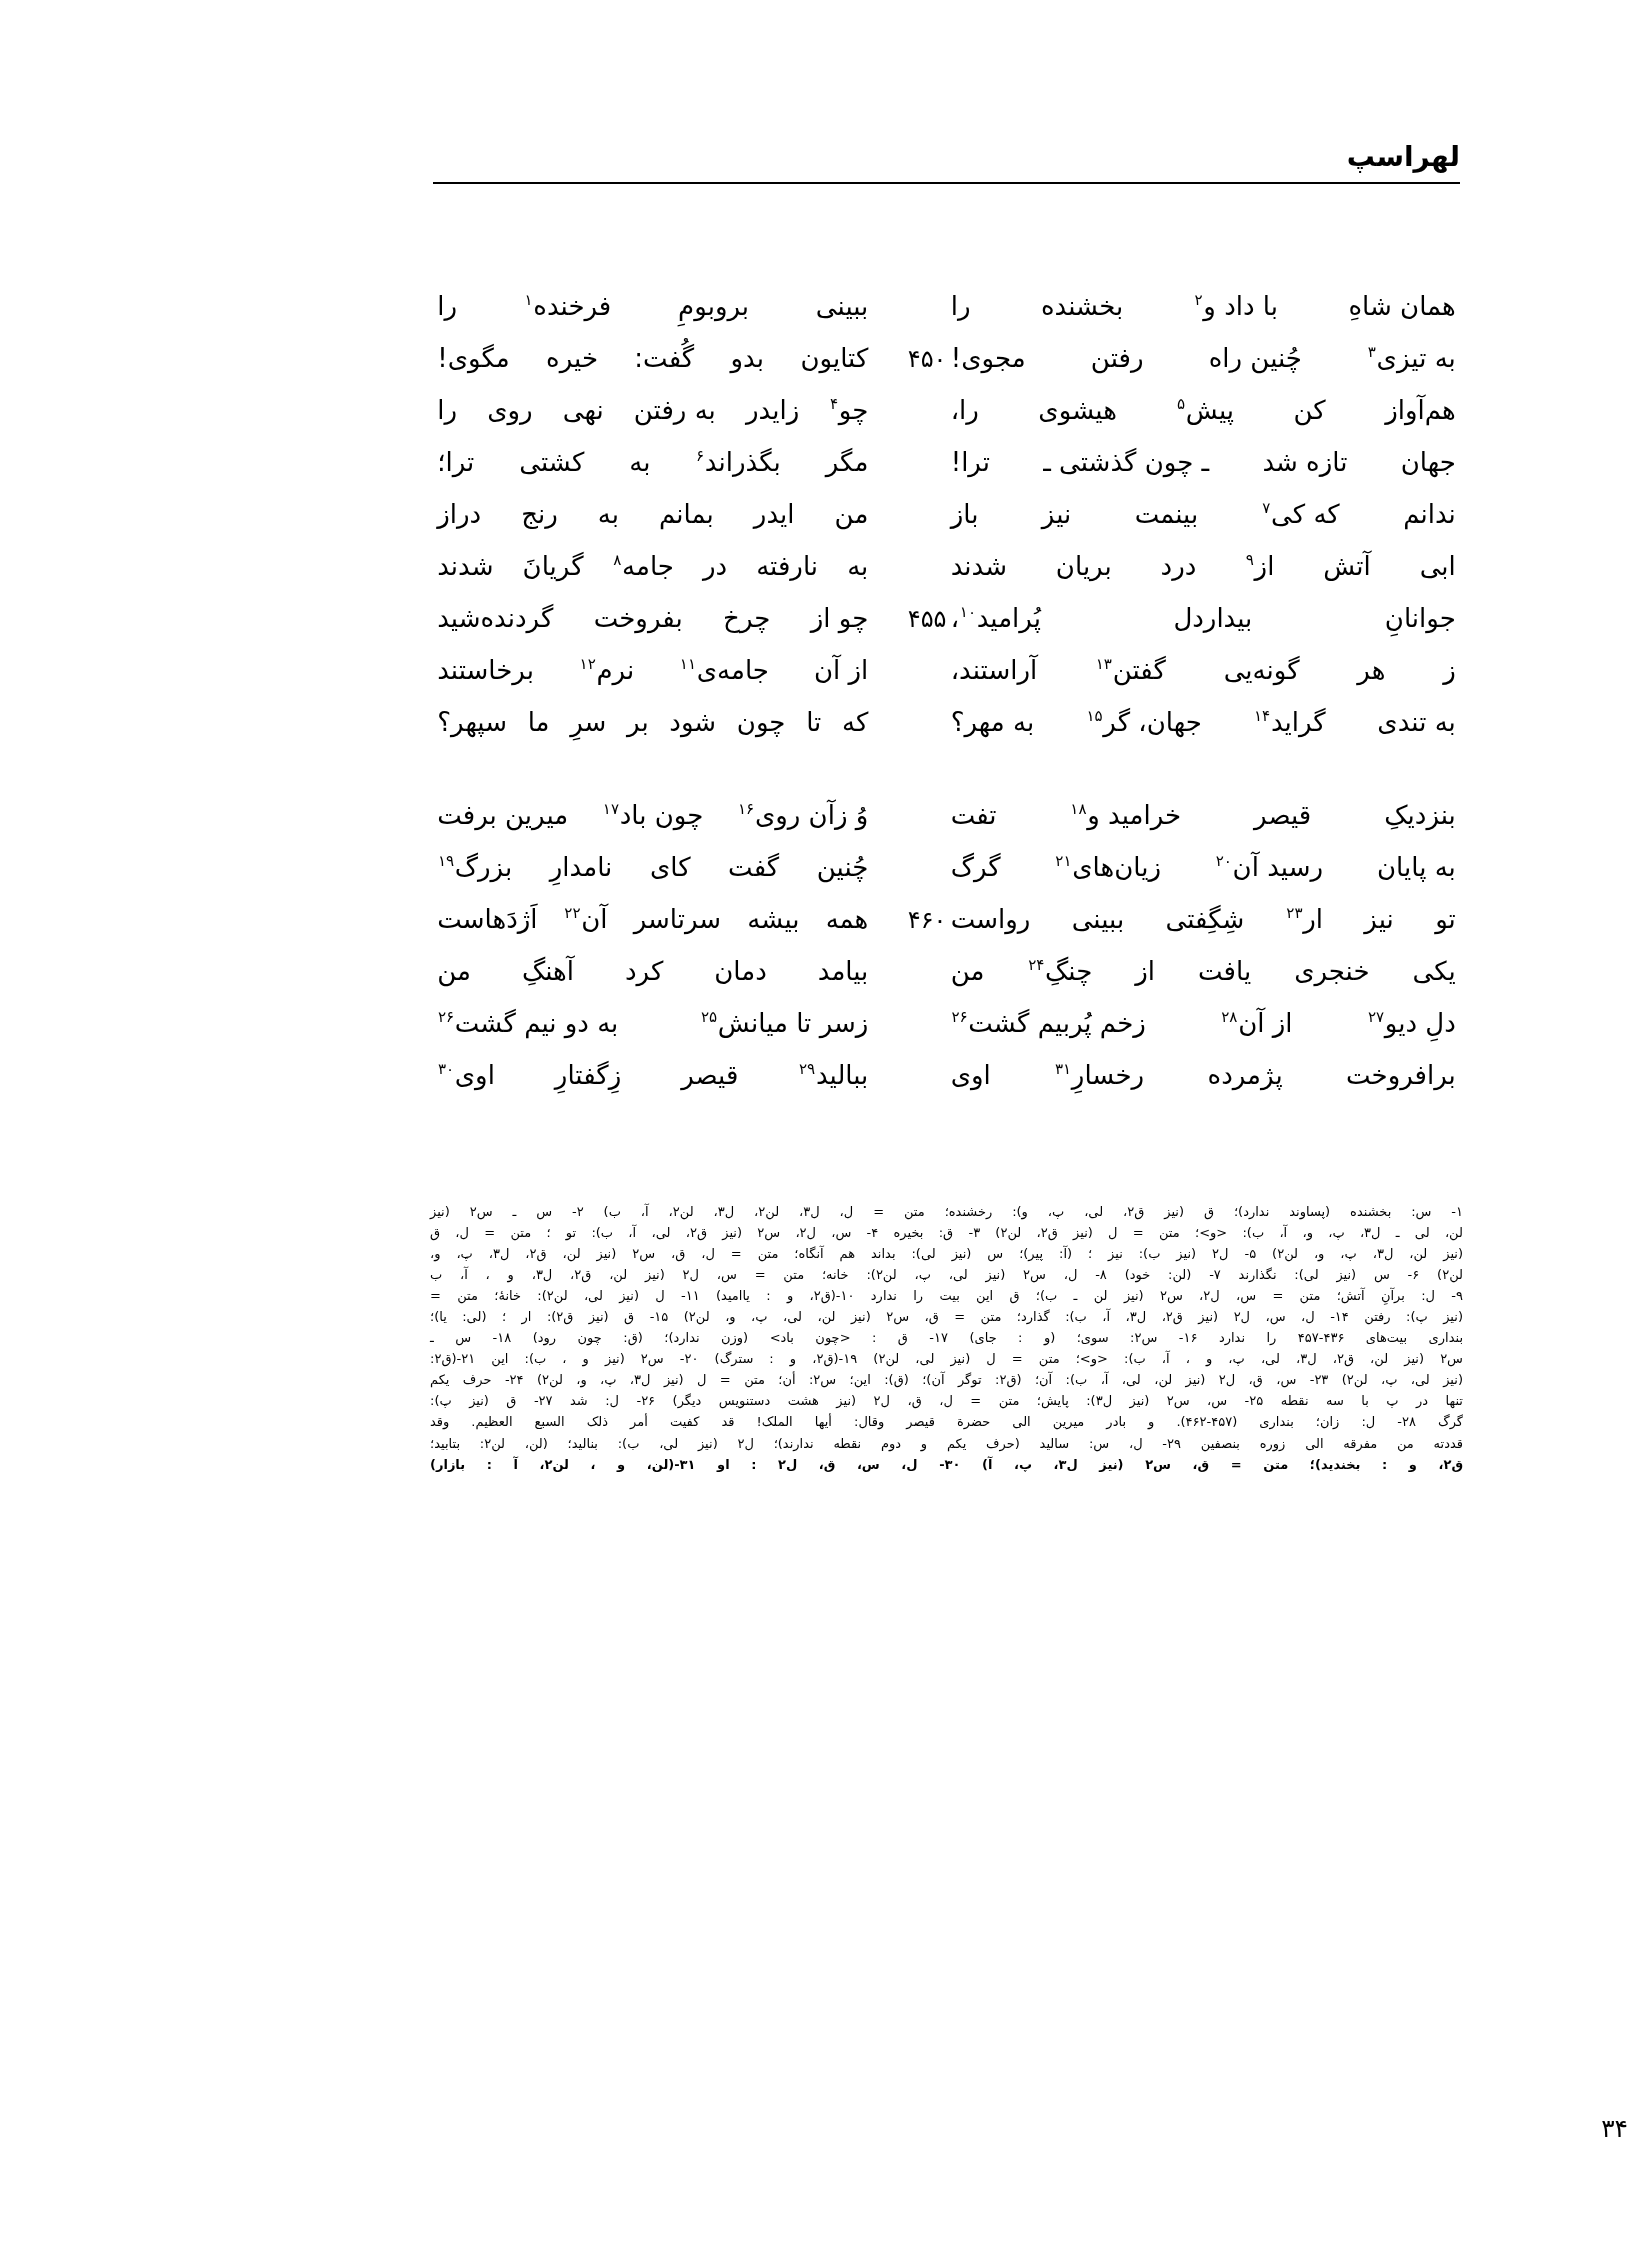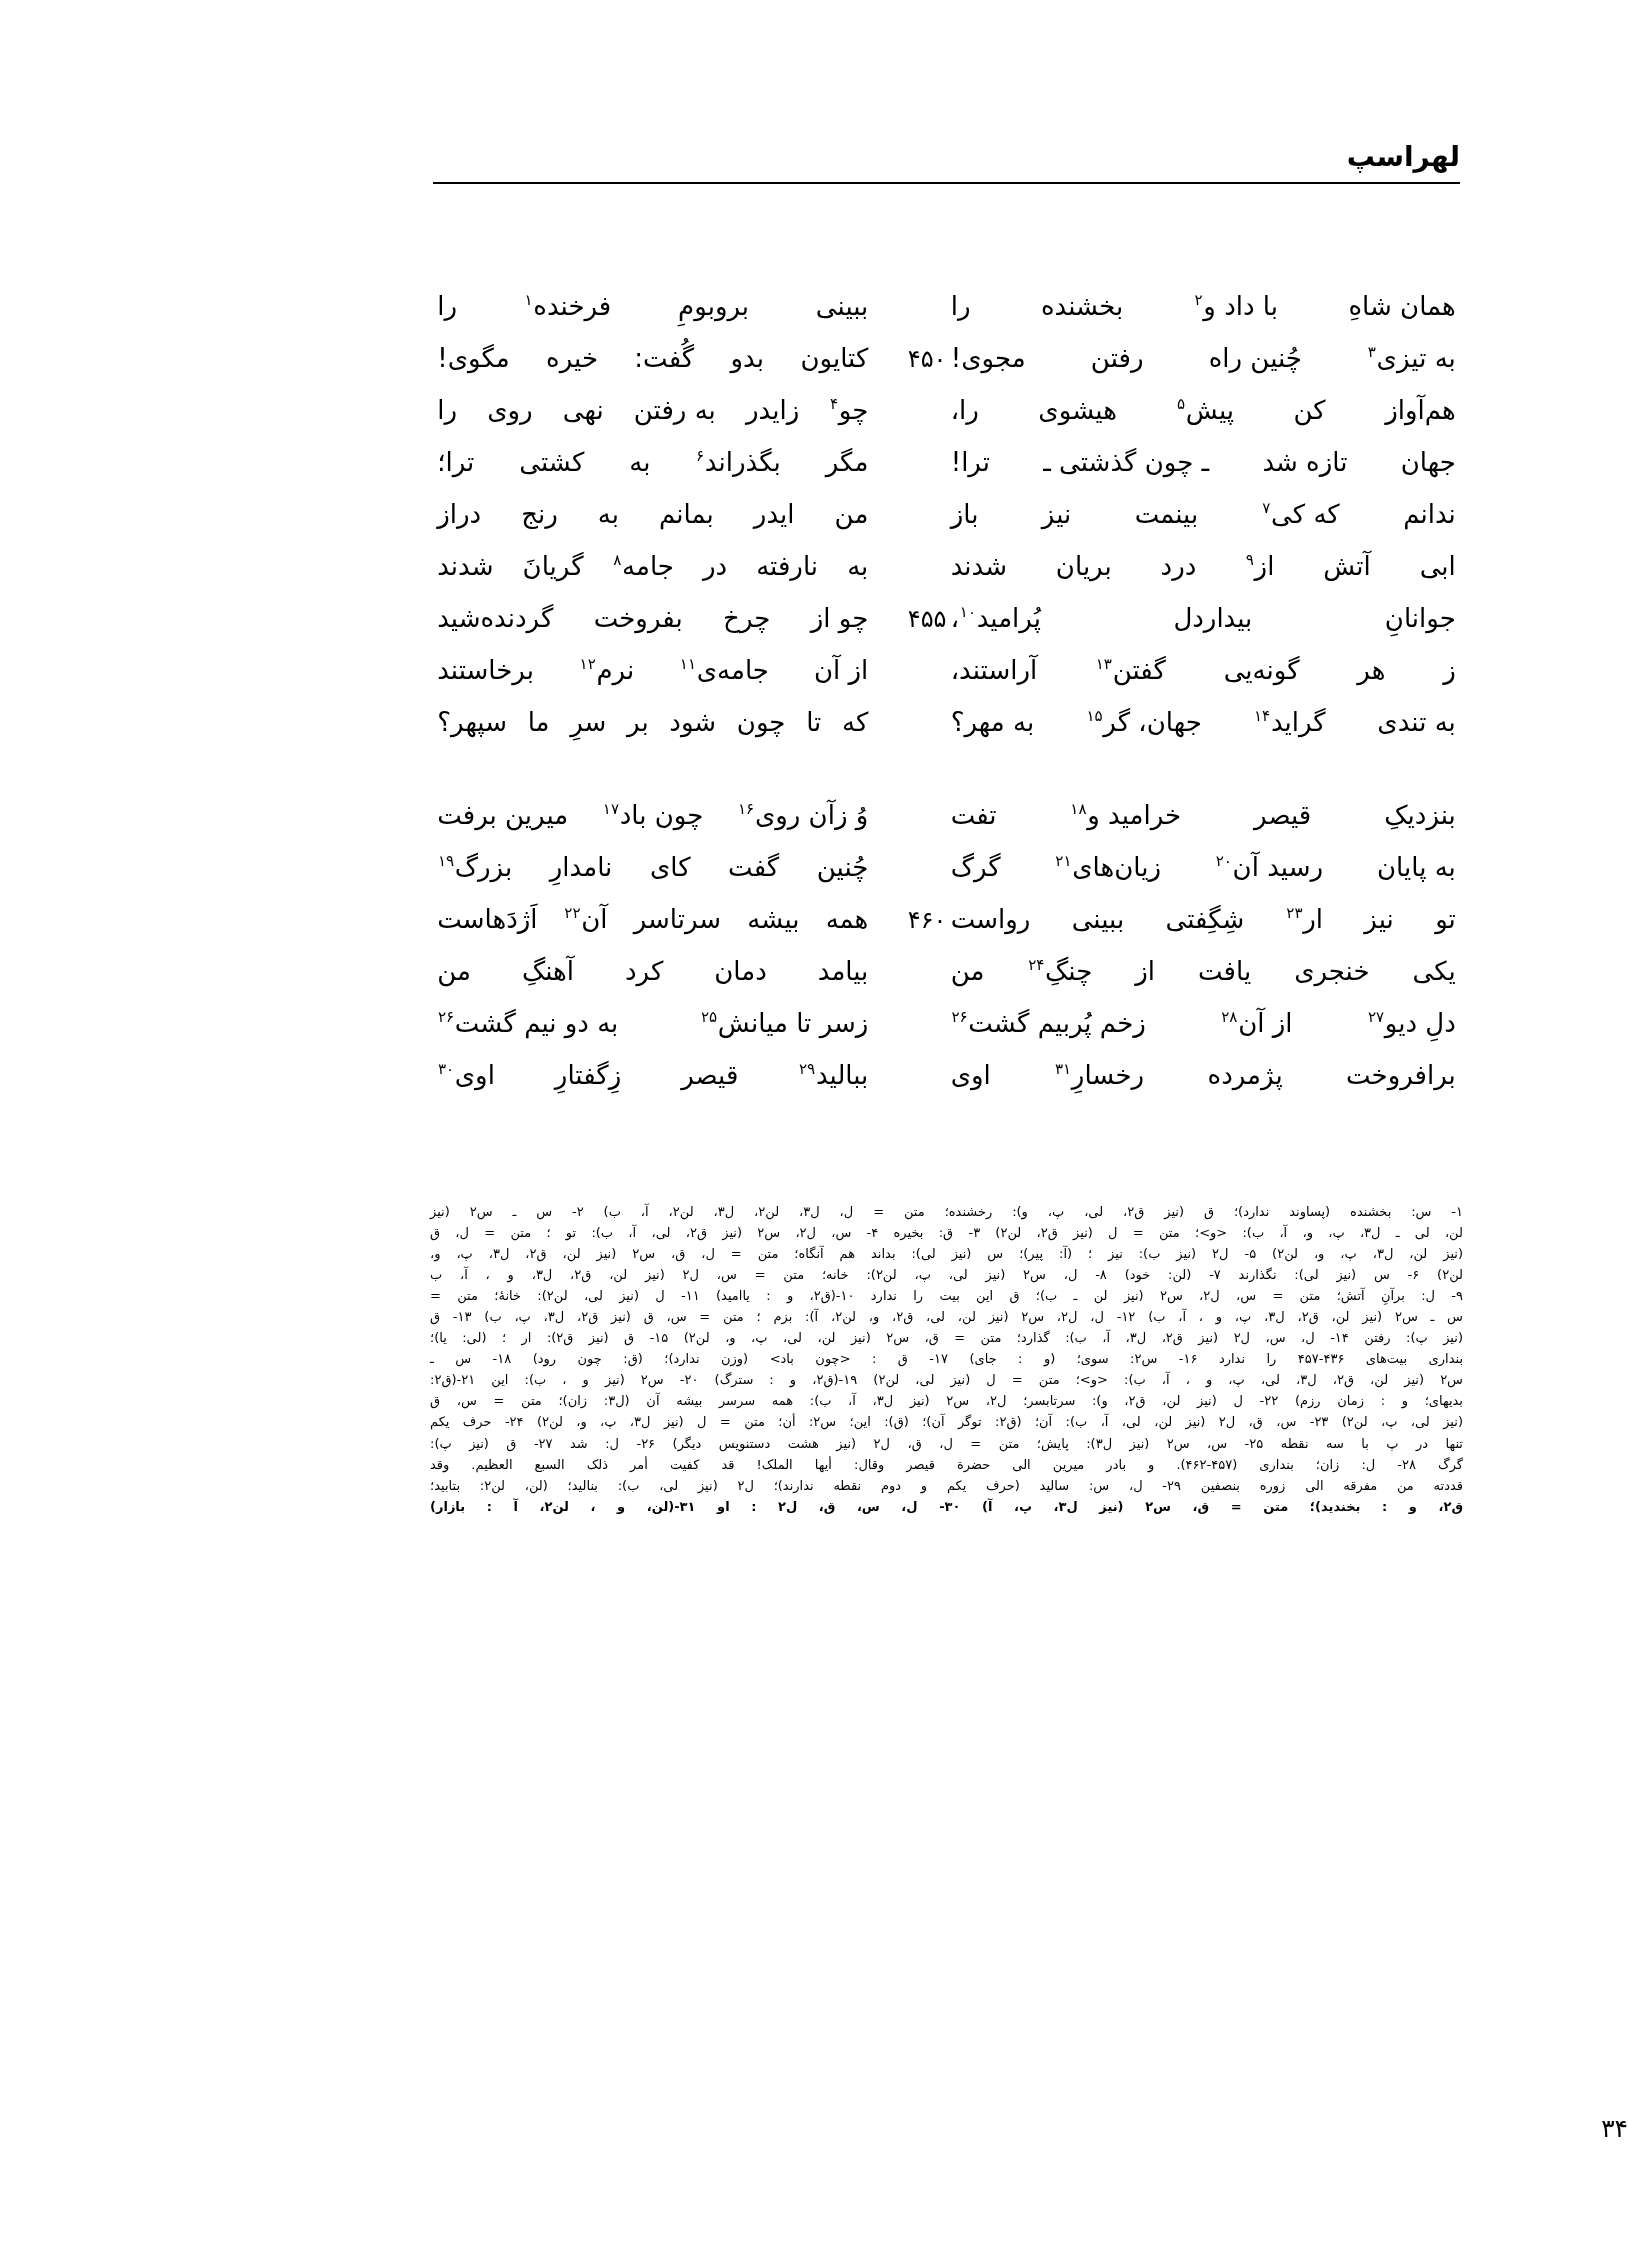--- a/index.html
+++ b/index.html
@@ -479,25 +479,23 @@
     </div>
 
   </div>
 
   <div class="apparatus">
     <p>۱- س: بخشنده (پساوند ندارد)؛ ق (نیز ق۲، لی، پ، و): رخشنده؛ متن = ل، ل۳، لن۲، ل۳، لن۲، آ، ب) ۲- س ـ س۲ (نیز</p>
     <p>لن، لی ـ ل۳، پ، و، آ، ب): &lt;و&gt;؛ متن = ل (نیز ق۲، لن۲)  ۳- ق: بخیره  ۴- س، ل۲، س۲ (نیز ق۲، لی، آ، ب): تو ؛ متن = ل، ق</p>
     <p>(نیز لن، ل۳، پ، و، لن۲)  ۵- ل۲ (نیز ب): نیز ؛ (آ: پیر)؛ س (نیز لی): بداند هم آنگاه؛ متن = ل، ق، س۲ (نیز لن، ق۲، ل۳، پ، و،</p>
     <p>لن۲)  ۶- س (نیز لی): نگذارند  ۷- (لن: خود)  ۸- ل، س۲ (نیز لی، پ، لن۲): خانه؛ متن = س، ل۲ (نیز لن، ق۲، ل۳، و ، آ، ب</p>
     <p>۹- ل: برآنِ آتش؛ متن = س، ل۲، س۲ (نیز لن ـ ب)؛ ق این بیت را ندارد  ۱۰-(ق۲، و : یاامید)  ۱۱- ل (نیز لی، لن۲): خانهٔ؛ متن =</p>
-    <p>س ـ س۲ (نیز لن، ق۲، ل۳، پ، و ، آ، ب)  ۱۲- ل، ل۲، س۲ (نیز لن، لی، ق۲، و، لن۲، آ): بزم ؛ متن = س، ق (نیز ق۲، ل۳، پ، ب)  ۱۳- ق</p>
     <p>(نیز پ): رفتن  ۱۴- ل، س، ل۲ (نیز ق۲، ل۳، آ، ب): گذارد؛ متن = ق، س۲ (نیز لن، لی، پ، و، لن۲)  ۱۵- ق (نیز ق۲): ار ؛ (لی: یا)؛</p>
     <p>بنداری بیت‌های ۴۳۶-۴۵۷ را ندارد  ۱۶- س۲: سوی؛ (و : جای)  ۱۷- ق : &lt;چون باد&gt; (وزن ندارد)؛ (ق: چون رود)  ۱۸- س ـ</p>
     <p>س۲ (نیز لن، ق۲، ل۳، لی، پ، و ، آ، ب): &lt;و&gt;؛ متن = ل (نیز لی، لن۲)  ۱۹-(ق۲، و : سترگ)  ۲۰- س۲ (نیز و ، ب): این  ۲۱-(ق۲:</p>
-    <p>بدیهای؛ و : زمان رزم)  ۲۲- ل (نیز لن، ق۲، و): سرتابسر؛ ل۲، س۲ (نیز ل۳، آ، ب): همه سرسر بیشه آن (ل۳: زان)؛ متن = س، ق</p>
     <p>(نیز لی، پ، لن۲)  ۲۳- س، ق، ل۲ (نیز لن، لی، آ، ب): آن؛ (ق۲: توگر آن)؛ (ق): این؛ س۲: أن؛ متن = ل (نیز ل۳، پ، و، لن۲)  ۲۴- حرف یکم</p>
     <p>تنها در پ با سه نقطه  ۲۵- س، س۲ (نیز ل۳): پایش؛ متن = ل، ق، ل۲ (نیز هشت دستنویس دیگر)  ۲۶- ل: شد  ۲۷- ق (نیز پ):</p>
     <p>گرگ  ۲۸- ل: زان؛ بنداری (۴۵۷-۴۶۲). و بادر میرین الی حضرة قیصر وقال: أیها الملک! قد کفیت أمر ذلک السبع العظیم. وقد</p>
     <p>قددته من مفرقه الی زوره بنصفین  ۲۹- ل، س: سالید (حرف یکم و دوم نقطه ندارند)؛ ل۲ (نیز لی، ب): بنالید؛ (لن، لن۲: بتابید؛</p>
     <p class="last">ق۲، و : بخندید)؛ متن = ق، س۲ (نیز ل۳، پ، آ)  ۳۰- ل، س، ق، ل۲ : او  ۳۱-(لن، و ، لن۲، آ : بازار)</p>
   </div>
 
   <div class="folio">۳۴</div>
 
 </div>

